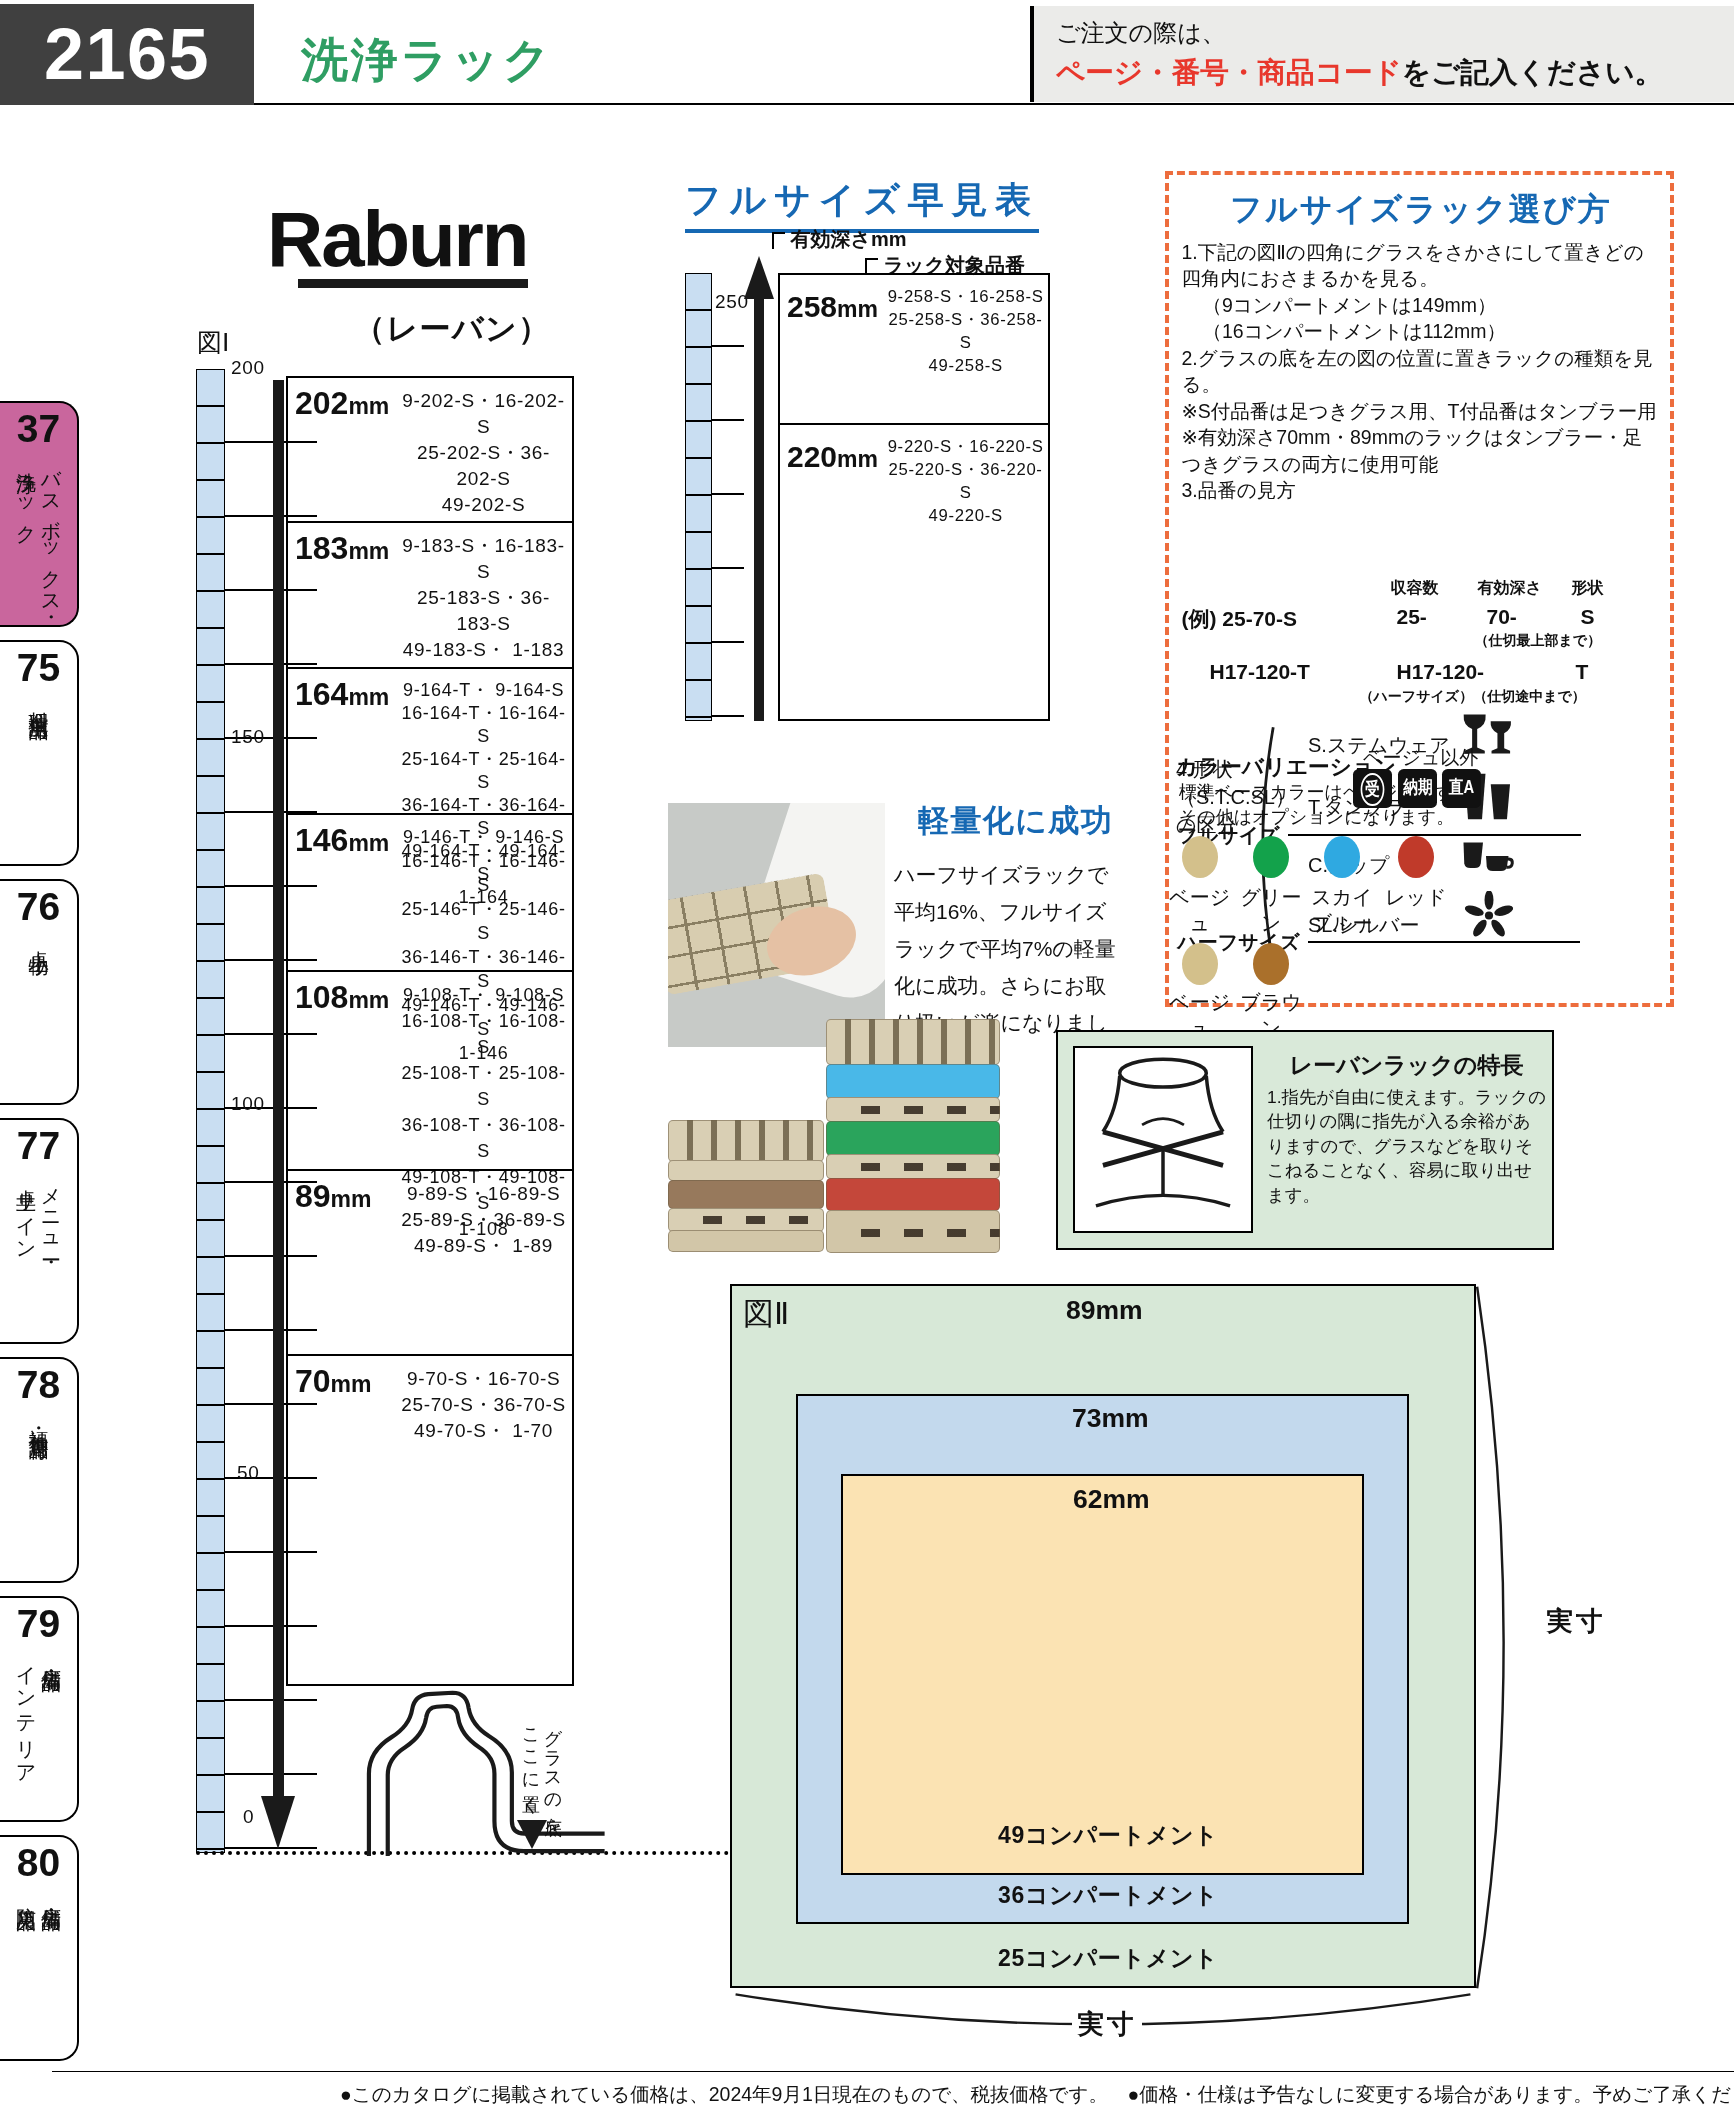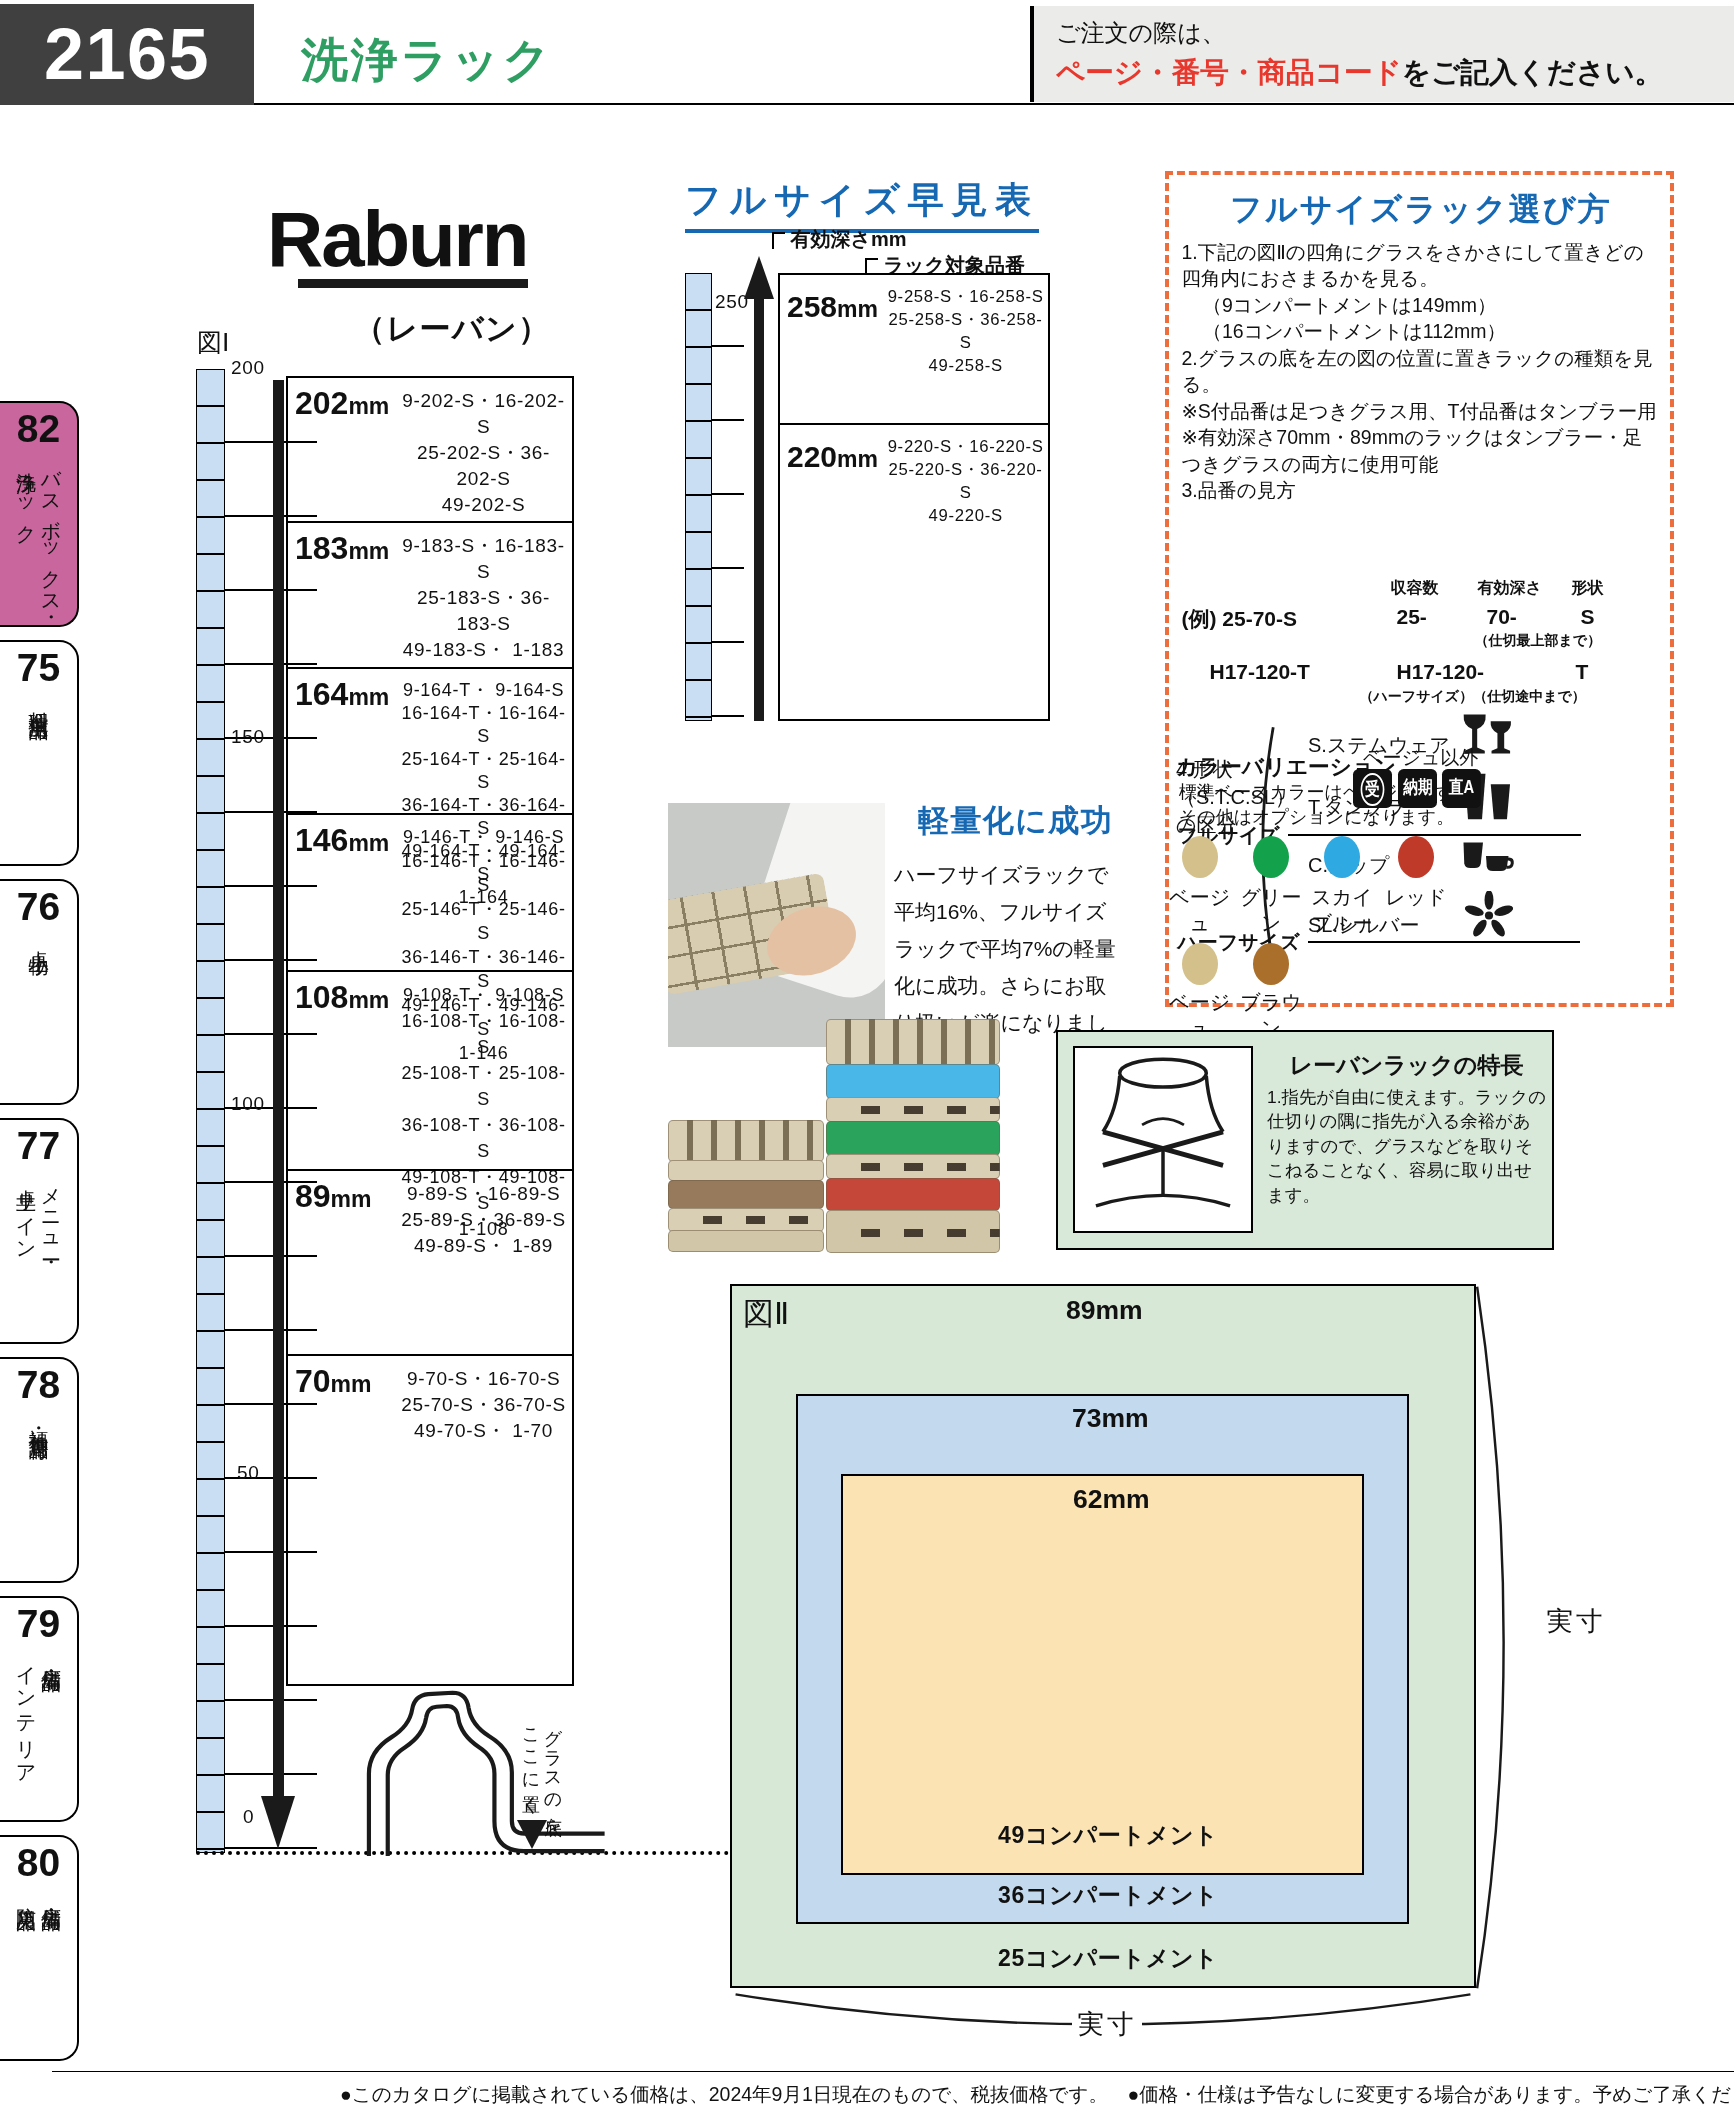--- a/index.html
+++ b/index.html
@@ -114,21 +114,21 @@
   #featb2 .nn{font-weight:normal;}
 
   
   .f2rect{box-sizing:border-box;border:2.1px solid #000;}
   #f2green{left:730px;top:1284px;width:746px;height:704px;background:#d7e8d7;}
   #f2blue{left:796px;top:1394px;width:613px;height:530px;background:#c3d9ed;}
   #f2orange{left:841px;top:1474px;width:523px;height:401px;background:#fbe3b3;}
   .f2lbl{position:absolute;font-size:26.5px;font-weight:bold;}
   .f2comp{position:absolute;font-size:23px;font-weight:bold;letter-spacing:0.7px;}
   #fig2label{left:743px;top:1293px;font-size:31px;}
-  .jissun{position:absolute;font-size:26.5px;font-weight:normal;letter-spacing:2.8px;background:#fff;padding:0 5.6px;}
+  .jissun{position:absolute;font-size:26.5px;font-weight:bold;letter-spacing:2.8px;background:#fff;padding:0 5.6px;}
 
   
   #footrule{left:52px;top:2071px;width:1682px;border-top:1.4px solid #000;}
   #foot{left:340px;top:2081px;font-size:19.5px;}
 
   svg.line path, svg.line ellipse{fill:none;stroke:#1a1a1a;}
 </style>
 </head>
 <body>
 
@@ -136,21 +136,21 @@
 
   <div class="abs" id="pagenum">2165</div>
   <div class="abs" id="pagetitle">洗浄ラック</div>
   <div class="abs" id="headrule"></div>
   <div class="abs" id="orderbox">
     <div class="l1">ご注文の際は、</div>
     <div class="l2"><span class="red">ページ・番号・商品コード</span><span>をご記入ください。</span></div>
   </div>
 
   <div class="abs tab active" style="top:401px">
-      <span class="num">82</span>
+      <span class="num">37</span>
       <span class="lbl">バスボックス・
 洗浄ラック</span>
     </div>
   <div class="abs tab" style="top:640px">
       <span class="num">75</span>
       <span class="lbl">料理演出用品</span>
     </div>
   <div class="abs tab" style="top:879px">
       <span class="num">76</span>
       <span class="lbl">卓上小物</span>

